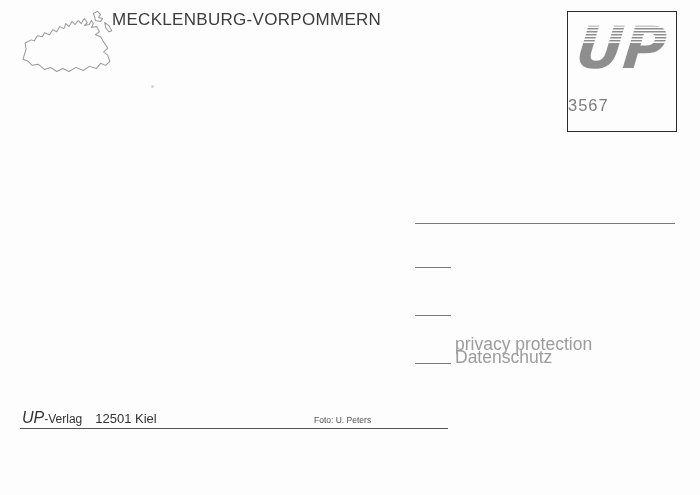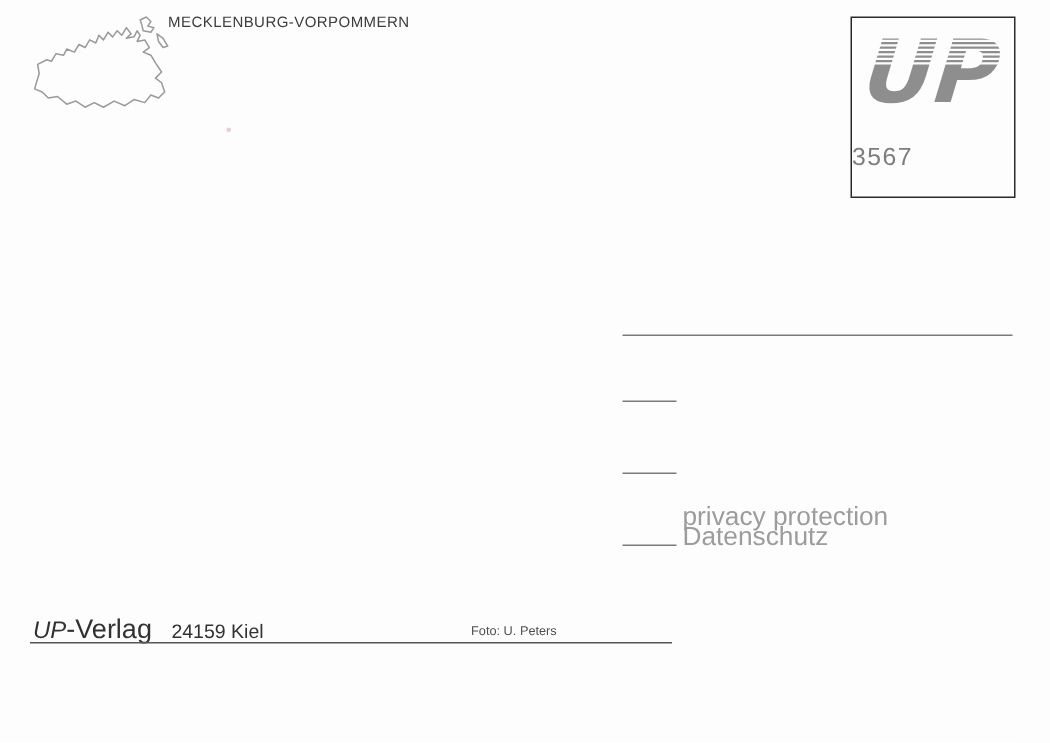--- a/index.html
+++ b/index.html
@@ -13,21 +13,21 @@
   .card {
     position:absolute; inset:0;
     background:#fdfdfd;
   }
 
   
   .map-wrap { position:absolute; left:20px; top:9px; width:102px; height:76px; }
   .map-wrap svg { display:block; width:100%; height:100%; }
   .region-title {
     position:absolute; left:112px; top:10px;
-    font-size:10px; letter-spacing:0.3px;
+    font-size:17px; letter-spacing:0.3px;
     color:#3c3c3c; white-space:nowrap;
   }
   .artifact-dot {
     position:absolute; left:151px; top:85px;
     width:3px; height:3px; border-radius:50%;
     background:#f0caca;
   }
 
   
   .stamp-box {
@@ -65,21 +65,21 @@
     line-height:12.5px;
   }
   .watermark span { display:block; }
 
   
   .publisher {
     position:absolute; left:22px; top:409px;
     color:#323232; white-space:nowrap;
   }
   .publisher .logo { font-style:italic; font-size:16px; }
-  .publisher .name { font-size:18px; }
+  .publisher .name { font-size:12px; }
   .publisher .loc  { font-size:13px; margin-left:13px; }
   .photo-credit {
     position:absolute; left:314px; top:415px;
     font-size:8.5px; color:#4f4f4f; white-space:nowrap;
   }
   .footer-rule {
     position:absolute; left:20px; top:428px;
     width:428px; height:1px; background:#565656;
   }
 </style>
@@ -131,18 +131,18 @@
   <div class="addr-line stub s1"></div>
   <div class="addr-line stub s2"></div>
   <div class="addr-line stub s3"></div>
 
   <div class="watermark">
     <span>privacy protection</span>
     <span>Datenschutz</span>
   </div>
 
   <div class="publisher">
-    <span class="logo">UP</span><span class="name">-Verlag</span><span class="loc">24159 Kiel</span>
+    <span class="logo">UP</span><span class="name">-Verlag</span><span class="loc">12501 Kiel</span>
   </div>
   <div class="photo-credit">Foto: U. Peters</div>
   <div class="footer-rule"></div>
 
 </div>
 
 </body></html>

